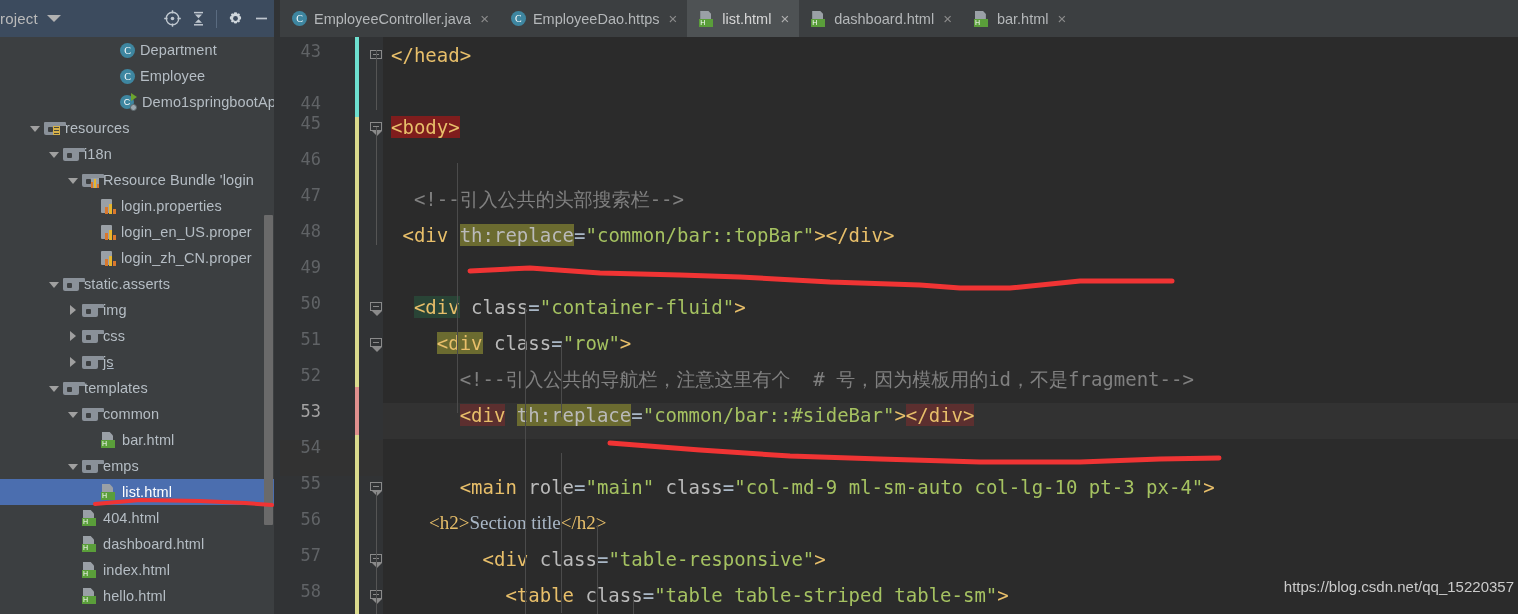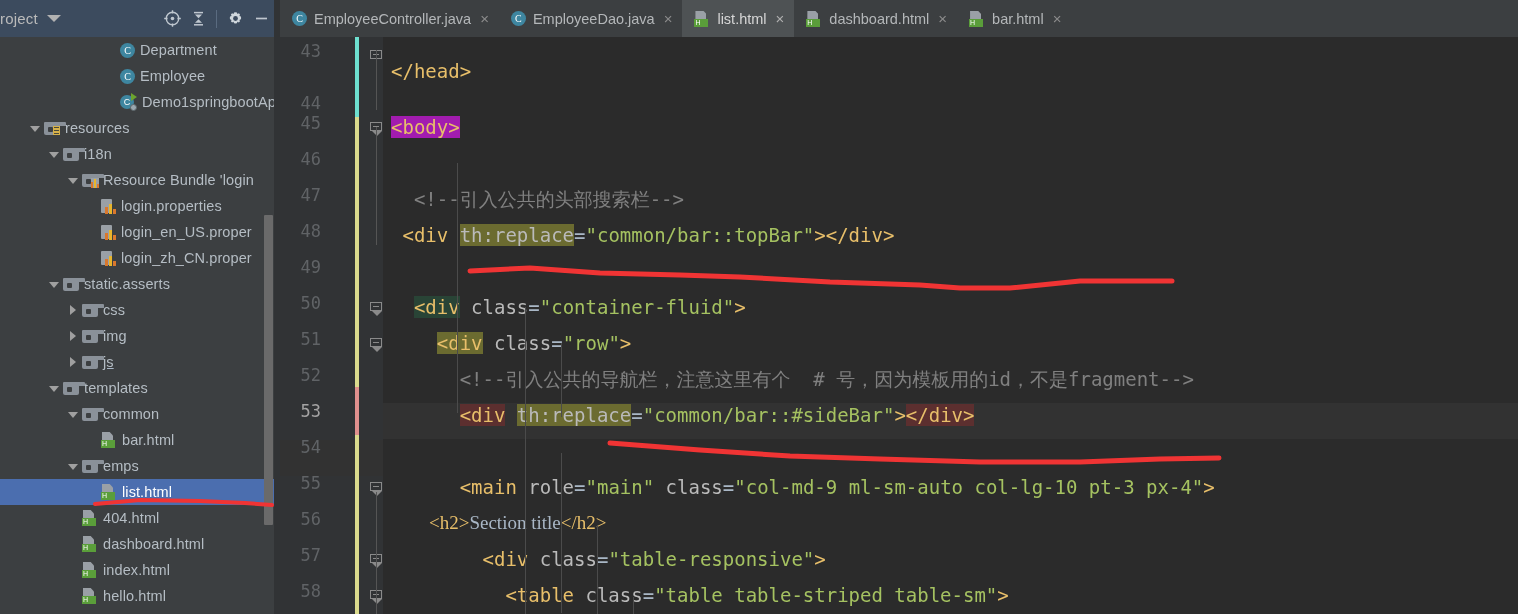--- a/index.html
+++ b/index.html
@@ -208,21 +208,21 @@
   }
   .cl {
     position: absolute; left: 0; width: 1135px; height: 36px;
     white-space: pre; color: #a9b7c6; line-height: 36px;
   }
   .tg { color: #e8bf6a; }            
   .at { color: #bababa; }            
   .st { color: #a5c261; }            
   .cm { color: #808080; }            
   .eq { color: #a9b7c6; }
-  .hl-tag      { background: #a21caf; text-align: right; }  
+  .hl-tag      { background: #7f1d1d; text-align: right; }  
   .hl-green    { background: #294436; }  
   .hl-olive    { background: #6b6b30; }  
   .hl-err      { background: #5c2f2f; }  
   .indent-guide { position: absolute; width: 1px; background: #4b4b4b; }
 
   
   svg.ann { position: absolute; left: 0; top: 0; pointer-events: none; }
 
   
   #watermark {
@@ -387,32 +387,32 @@
         </div>
         <div class="trow" style="padding-left: 67px;">
           <span class="arrow right"></span>
           <span class="ico">
             <span class="ic-folder">
               <span class="tab"></span>
               <span class="body"></span>
               <span class="dot"></span>
             </span>
           </span>
+          <span class="tlabel">img</span>
+        </div>
+        <div class="trow" style="padding-left: 67px;">
+          <span class="arrow right"></span>
+          <span class="ico">
+            <span class="ic-folder">
+              <span class="tab"></span>
+              <span class="body"></span>
+              <span class="dot"></span>
+            </span>
+          </span>
           <span class="tlabel">css</span>
-        </div>
-        <div class="trow" style="padding-left: 67px;">
-          <span class="arrow right"></span>
-          <span class="ico">
-            <span class="ic-folder">
-              <span class="tab"></span>
-              <span class="body"></span>
-              <span class="dot"></span>
-            </span>
-          </span>
-          <span class="tlabel">img</span>
         </div>
         <div class="trow" style="padding-left: 67px; text-decoration: underline;">
           <span class="arrow right"></span>
           <span class="ico">
             <span class="ic-folder">
               <span class="tab"></span>
               <span class="body"></span>
               <span class="dot"></span>
             </span>
           </span>
@@ -523,21 +523,21 @@
           <span class="ico tico">
             <span class="ic-class">C</span>
           </span>
           <span class="tlab">EmployeeController.java</span>
           <span class="tclose">×</span>
         </div>
         <div class="tab">
           <span class="ico tico">
             <span class="ic-class">C</span>
           </span>
-          <span class="tlab">EmployeeDao.java</span>
+          <span class="tlab">EmployeeDao.https</span>
           <span class="tclose">×</span>
         </div>
         <div class="tab active">
           <span class="ico tico">
             <span class="ic-html">
               <span class="page"></span>
               <span class="hbox">H</span>
             </span>
           </span>
           <span class="tlab">list.html</span>
@@ -618,21 +618,21 @@
         <div class="foldline" style="top: 90px; height: 60px;"></div>
         <div class="foldline" style="top: 128px; height: 44px;"></div>
         <div class="foldline" style="top: 164px; height: 44px;"></div>
         <div class="foldline" style="top: 455px; height: 108px;"></div>
         <div class="foldline" style="top: 527px; height: 50px;"></div>
         <div class="foldline" style="top: 563px; height: 50px;"></div>
       </div>
 
     <div id="code">
       <div id="curline-hl"></div>
-    <div class="cl" style="top: 16px; padding-left: 8px;"><span class="tg">&lt;/head&gt;</span></div>
+    <div class="cl" style="top: 0px; padding-left: 8px;"><span class="tg">&lt;/head&gt;</span></div>
         <div class="cl" style="top: 36px; padding-left: 8px;"></div>
         <div class="cl" style="top: 72px; padding-left: 8px;"><span class="tg hl-tag">&lt;body&gt;</span></div>
         <div class="cl" style="top: 108px; padding-left: 8px;"></div>
         <div class="cl" style="top: 144px; padding-left: 8px;">  <span class="cm">&lt;!--引入公共的头部搜索栏--&gt;</span></div>
         <div class="cl" style="top: 180px; padding-left: 8px;"> <span class="tg">&lt;div</span> <span class="at hl-olive">th:replace</span><span class="eq">=</span><span class="st">"common/bar::topBar"</span><span class="tg">&gt;&lt;/div&gt;</span></div>
         <div class="cl" style="top: 216px; padding-left: 8px;"></div>
         <div class="cl" style="top: 252px; padding-left: 8px;">  <span class="tg hl-green">&lt;div</span> <span class="at">class</span><span class="eq">=</span><span class="st">"container-fluid"</span><span class="tg">&gt;</span></div>
         <div class="cl" style="top: 288px; padding-left: 8px;">    <span class="tg hl-olive">&lt;div</span> <span class="at">class</span><span class="eq">=</span><span class="st">"row"</span><span class="tg">&gt;</span></div>
         <div class="cl" style="top: 324px; padding-left: 8px;">      <span class="cm">&lt;!--引入公共的导航栏，注意这里有个  # 号，因为模板用的id，不是fragment--&gt;</span></div>
         <div class="cl" style="top: 360px; padding-left: 8px;">      <span class="tg hl-err">&lt;div</span> <span class="at hl-olive">th:replace</span><span class="eq">=</span><span class="st">"common/bar::#sideBar"</span><span class="tg">&gt;</span><span class="tg hl-err">&lt;/div&gt;</span></div>
@@ -642,20 +642,21 @@
         <div class="cl" style="top: 504px; padding-left: 8px;">        <span class="tg">&lt;div</span> <span class="at">class</span><span class="eq">=</span><span class="st">"table-responsive"</span><span class="tg">&gt;</span></div>
         <div class="cl" style="top: 540px; padding-left: 8px;">          <span class="tg">&lt;table</span> <span class="at">class</span><span class="eq">=</span><span class="st">"table table-striped table-sm"</span><span class="tg">&gt;</span></div>
         <div class="indent-guide" style="left: 74px; top: 126px; height: 250px;"></div>
         <div class="indent-guide" style="left: 142px; top: 270px; height: 344px;"></div>
         <div class="indent-guide" style="left: 178px; top: 306px; height: 74px;"></div>
         <div class="indent-guide" style="left: 178px; top: 416px; height: 160px;"></div>
         <div class="indent-guide" style="left: 214px; top: 488px; height: 90px;"></div>
         <div class="indent-guide" style="left: 250px; top: 560px; height: 54px;"></div>
       </div>
 
+    <div id="watermark">https://blog.csdn.net/qq_15220357</div>
   </div>
 
   <svg class="ann" width="1518" height="614">
     <polyline points="95,504 140,500 200,501 245,503 272,505" fill="none" stroke="#f03434" stroke-width="4" stroke-linecap="round" stroke-linejoin="round"></polyline>
     <polyline points="470,271 530,268 600,273 680,275 740,277 830,282 920,285 960,288 1010,288 1080,281 1172,281" fill="none" stroke="#f03434" stroke-width="5" stroke-linecap="round" stroke-linejoin="round"></polyline>
     <polyline points="610,443 700,450 790,456 880,459 980,462 1080,462 1160,459 1219,458" fill="none" stroke="#f03434" stroke-width="5" stroke-linecap="round" stroke-linejoin="round"></polyline>
   </svg>
 </div>
 
 </body></html>

